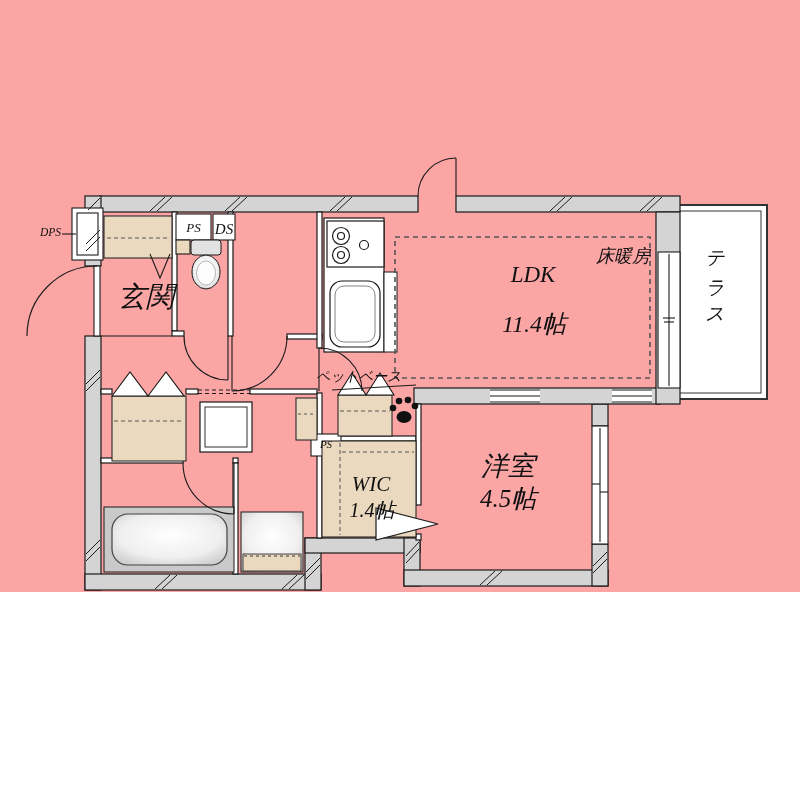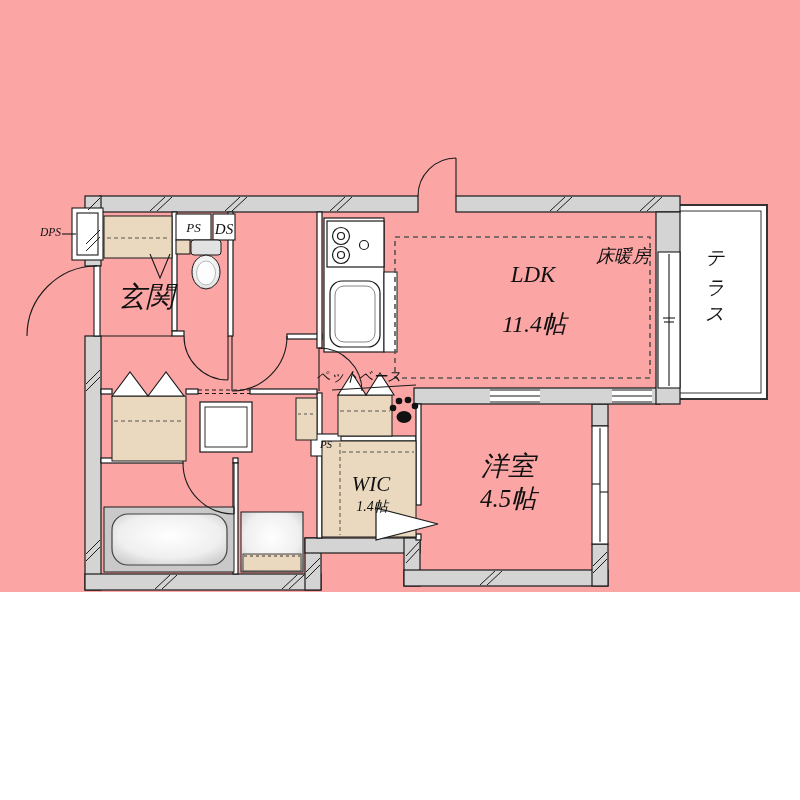--- a/index.html
+++ b/index.html
@@ -222,16 +222,16 @@
   <div class="lbl c" style="left:213px;top:222px;width:22px;font-size:15px;">DS</div>
   <div class="lbl c" style="left:108px;top:283px;width:76px;font-size:28px;">玄関</div>
   <div class="lbl c" style="left:483px;top:263px;width:100px;font-size:23px;">LDK</div>
   <div class="lbl c" style="left:480px;top:312px;width:108px;font-size:24px;">11.4帖</div>
   <div class="lbl c" style="left:585px;top:247px;width:76px;font-size:18px;">床暖房</div>
   <div class="lbl vert" style="left:706px;top:238px;font-size:19px;">テラス</div>
   <div class="lbl" style="left:316px;top:370px;font-size:14px;">ペットベース</div>
   <div class="lbl c" style="left:455px;top:453px;width:106px;font-size:27px;">洋室</div>
   <div class="lbl c" style="left:453px;top:486px;width:110px;font-size:25px;">4.5帖</div>
   <div class="lbl c" style="left:330px;top:474px;width:82px;font-size:21px;">WIC</div>
-  <div class="lbl c" style="left:332px;top:500px;width:80px;font-size:14px;">1.4帖</div>
+  <div class="lbl c" style="left:332px;top:500px;width:80px;font-size:20px;">1.4帖</div>
   <div class="lbl c" style="left:311px;top:439px;width:30px;font-size:11px;">PS</div>
   <div class="lbl c" style="left:705px;top:731px;width:28px;font-size:15px;font-weight:bold;">N</div>
 </div>
 
 </body></html>

